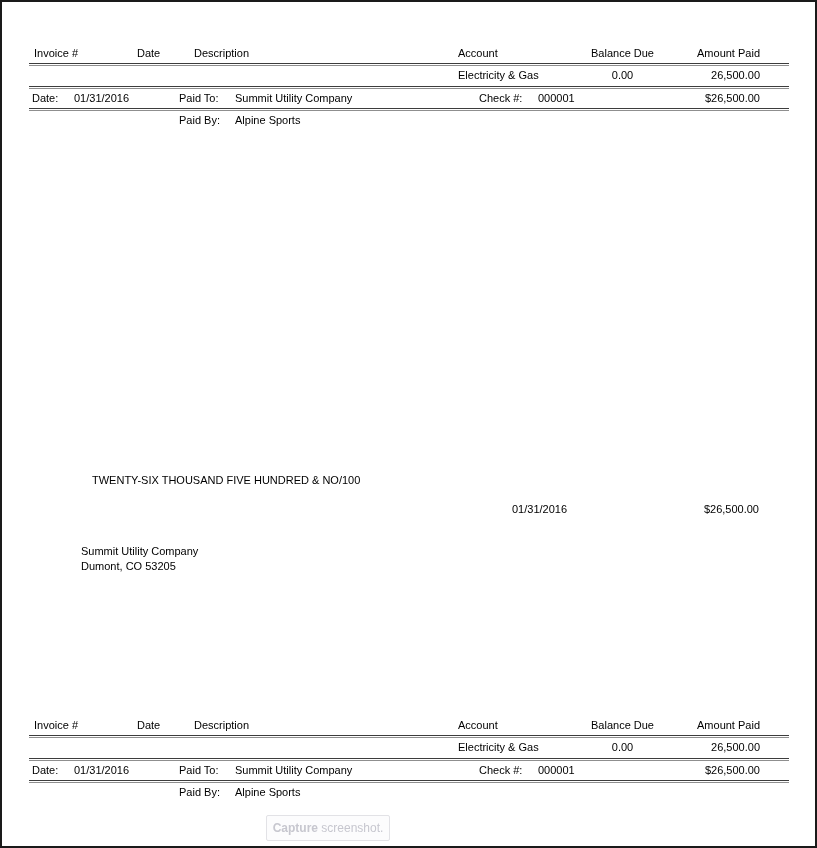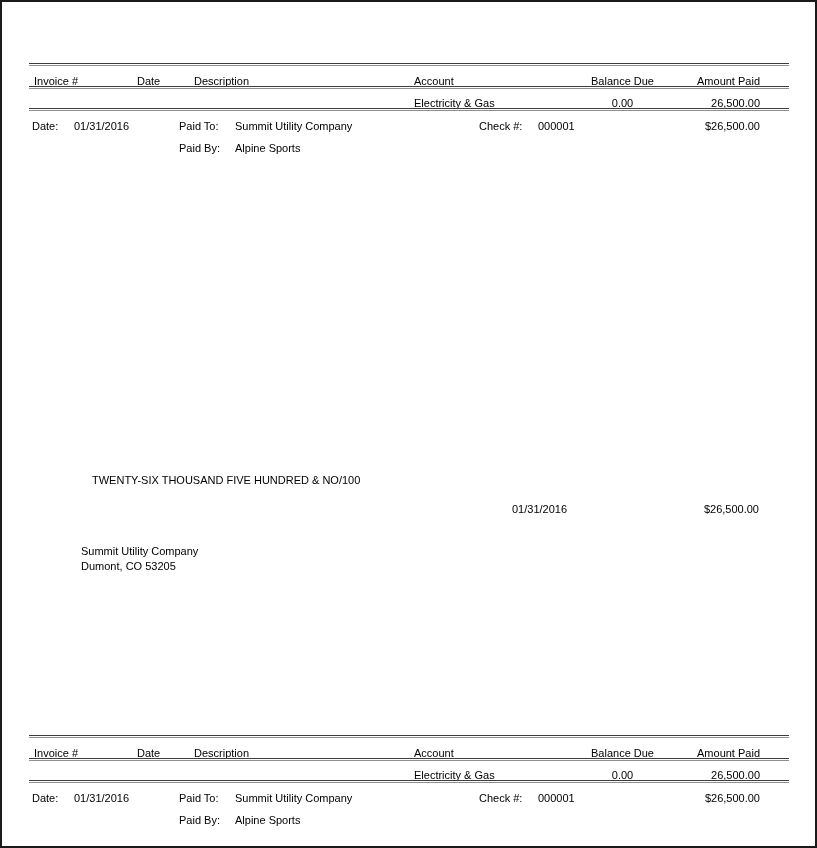--- a/index.html
+++ b/index.html
@@ -24,21 +24,20 @@
     left: 0;
     width: 813px;
     height: 135px;
   }
   .stub-top { top: 0; }
   .stub-bottom { top: 672px; }
   .stub span {
     position: absolute;
     white-space: nowrap;
     line-height: 13px;
-    margin-top: 28px;
   }
   
   .rule {
     position: absolute;
     left: 27px;
     width: 760px;
     height: 1px;
     border-top: 1px solid #3d3d3d;
     border-bottom: 1px solid #8f8f8f;
     background: #ffffff;
@@ -50,21 +49,21 @@
   
   .r-head   { top: 45px; }
   .r-detail { top: 67px; }
   .r-sum    { top: 90px; }
   .r-paidby { top: 112px; }
 
   
   .c-invoice { left: 32px; }
   .c-date    { left: 108px; padding-left: 27px; }
   .c-desc    { left: 192px; text-align: center; }
-  .c-account { left: 412px; }
+  .c-account { left: 456px; }
   .c-balance { left: 560px; width: 121px; text-align: center; }
   .c-amount  { left: 663px; width: 95px; text-align: right; }
 
   .c-sum-date-label  { left: 30px; }
   .c-sum-date-value  { left: 72px; }
   .c-paid-label      { left: 177px; }
   .c-paid-value      { left: 233px; }
   .c-check-label     { left: 477px; }
   .c-check-value     { left: 536px; }
 
@@ -167,14 +166,15 @@
     <span class="r-sum c-check-label">Check #:</span>
     <span class="r-sum c-check-value">000001</span>
     <span class="r-sum c-amount">$26,500.00</span>
 
     <div class="rule rule-3"></div>
 
     <span class="r-paidby c-paid-label">Paid By:</span>
     <span class="r-paidby c-paid-value">Alpine Sports</span>
   </div>
 
+  <button class="capture-btn"><span class="bold">Capture</span><span> screenshot.</span></button>
 
 </div>
 
 </body></html>

